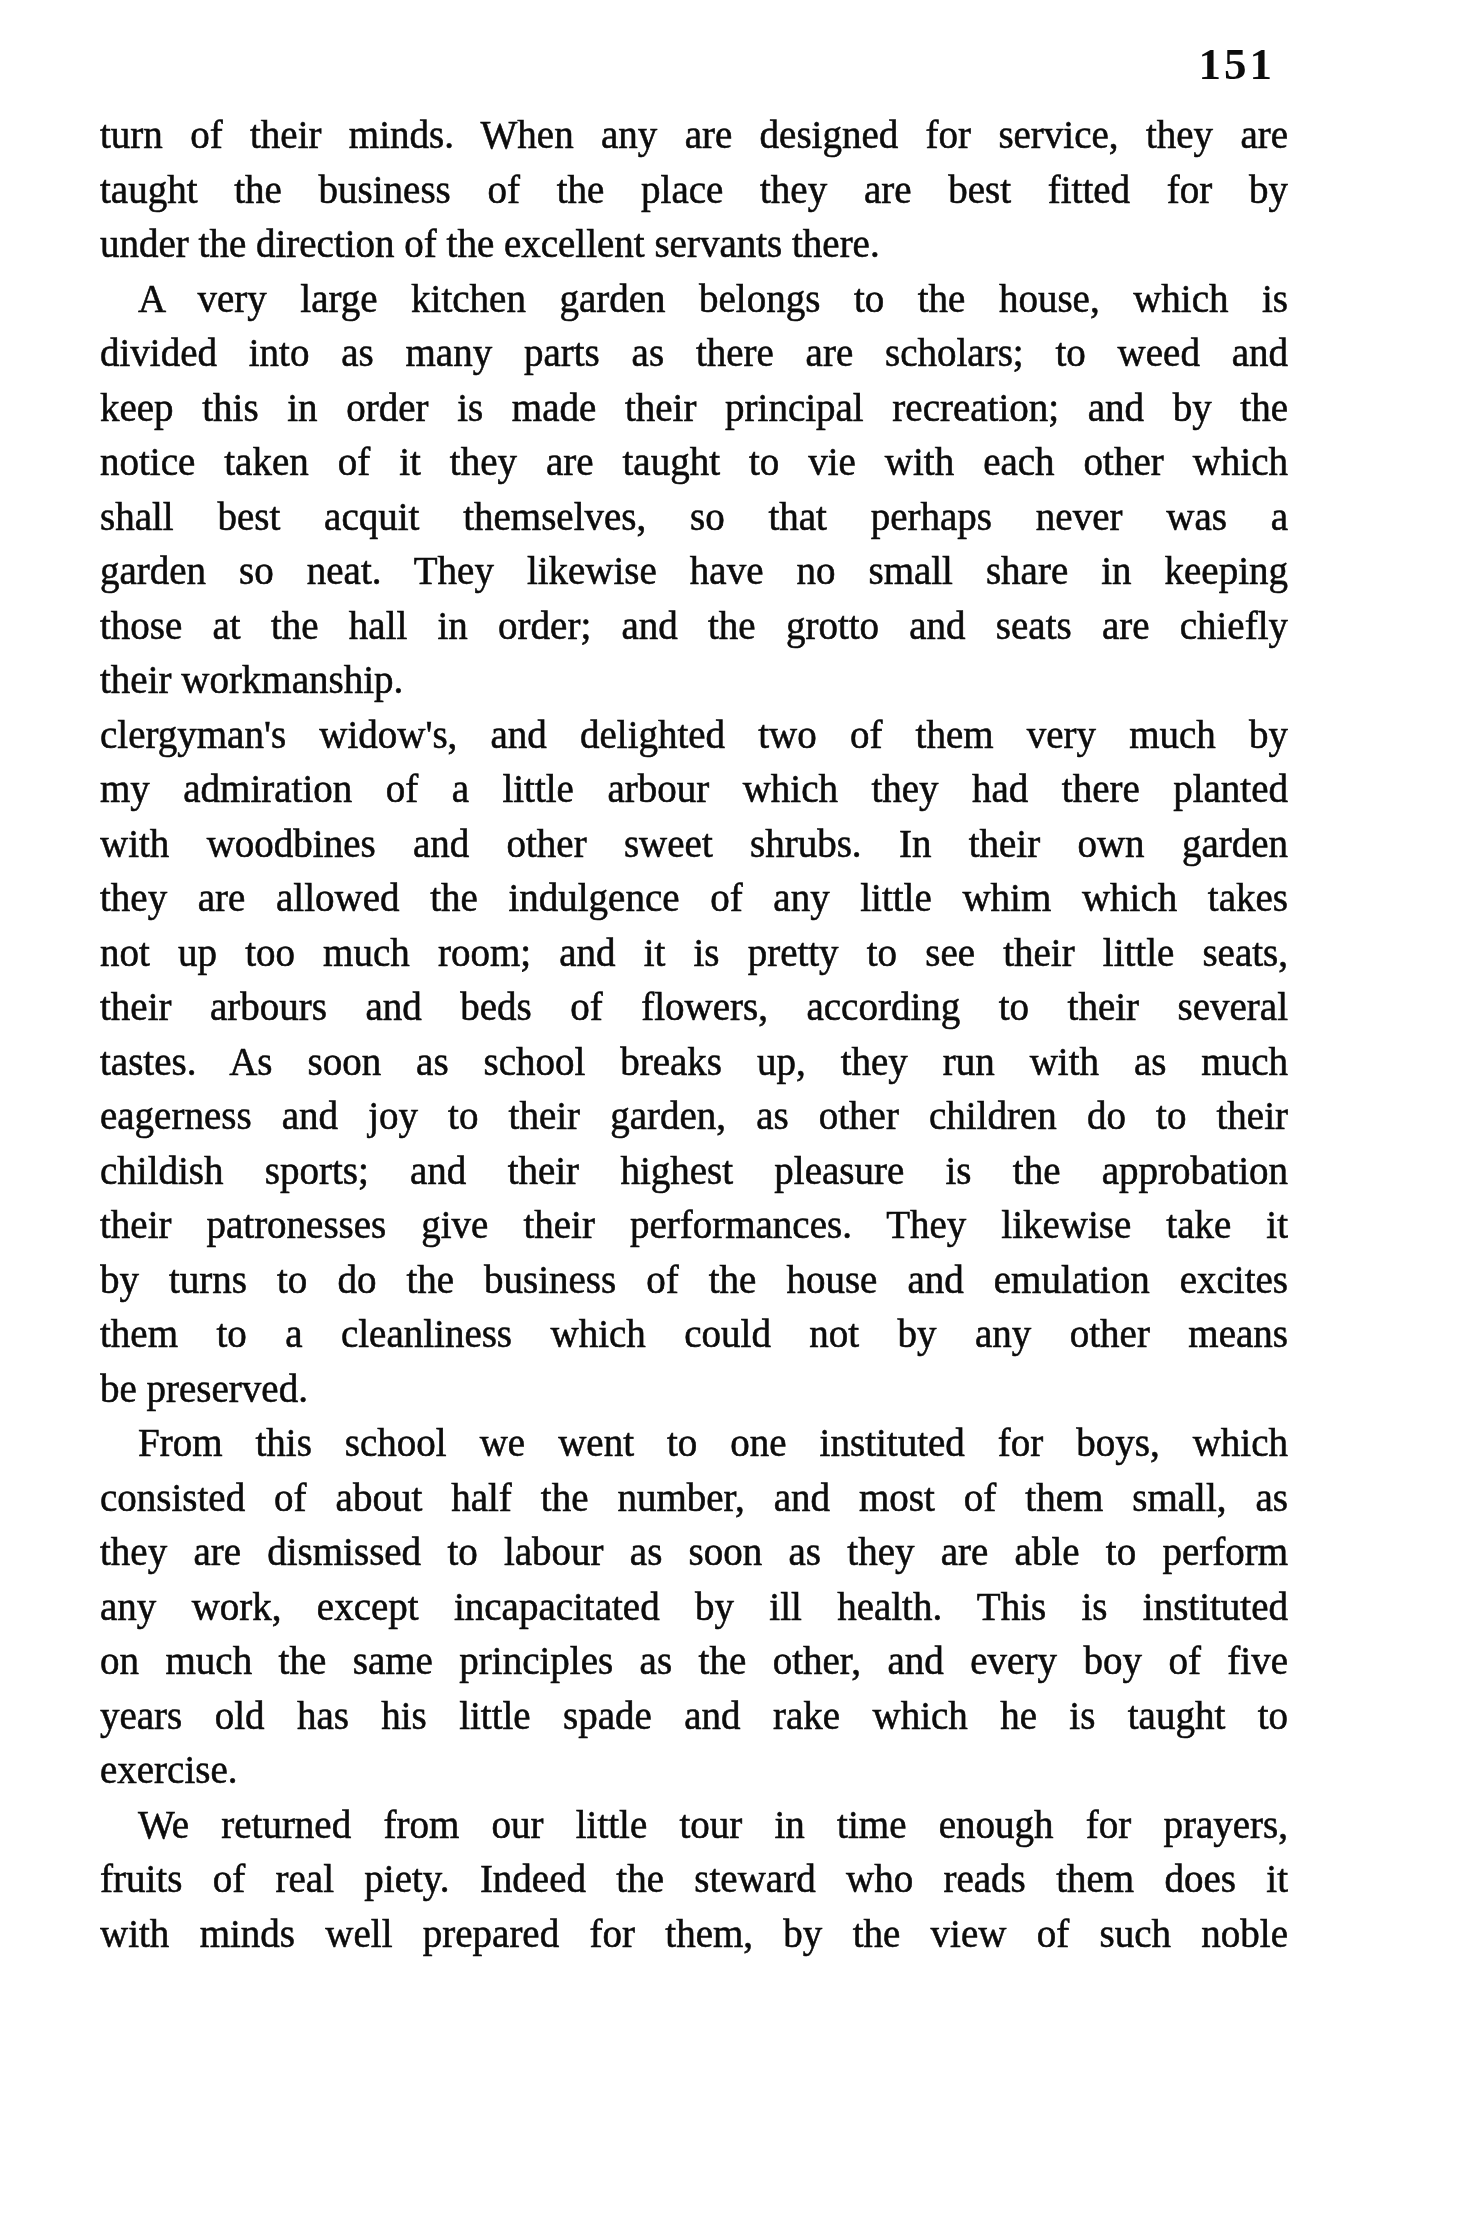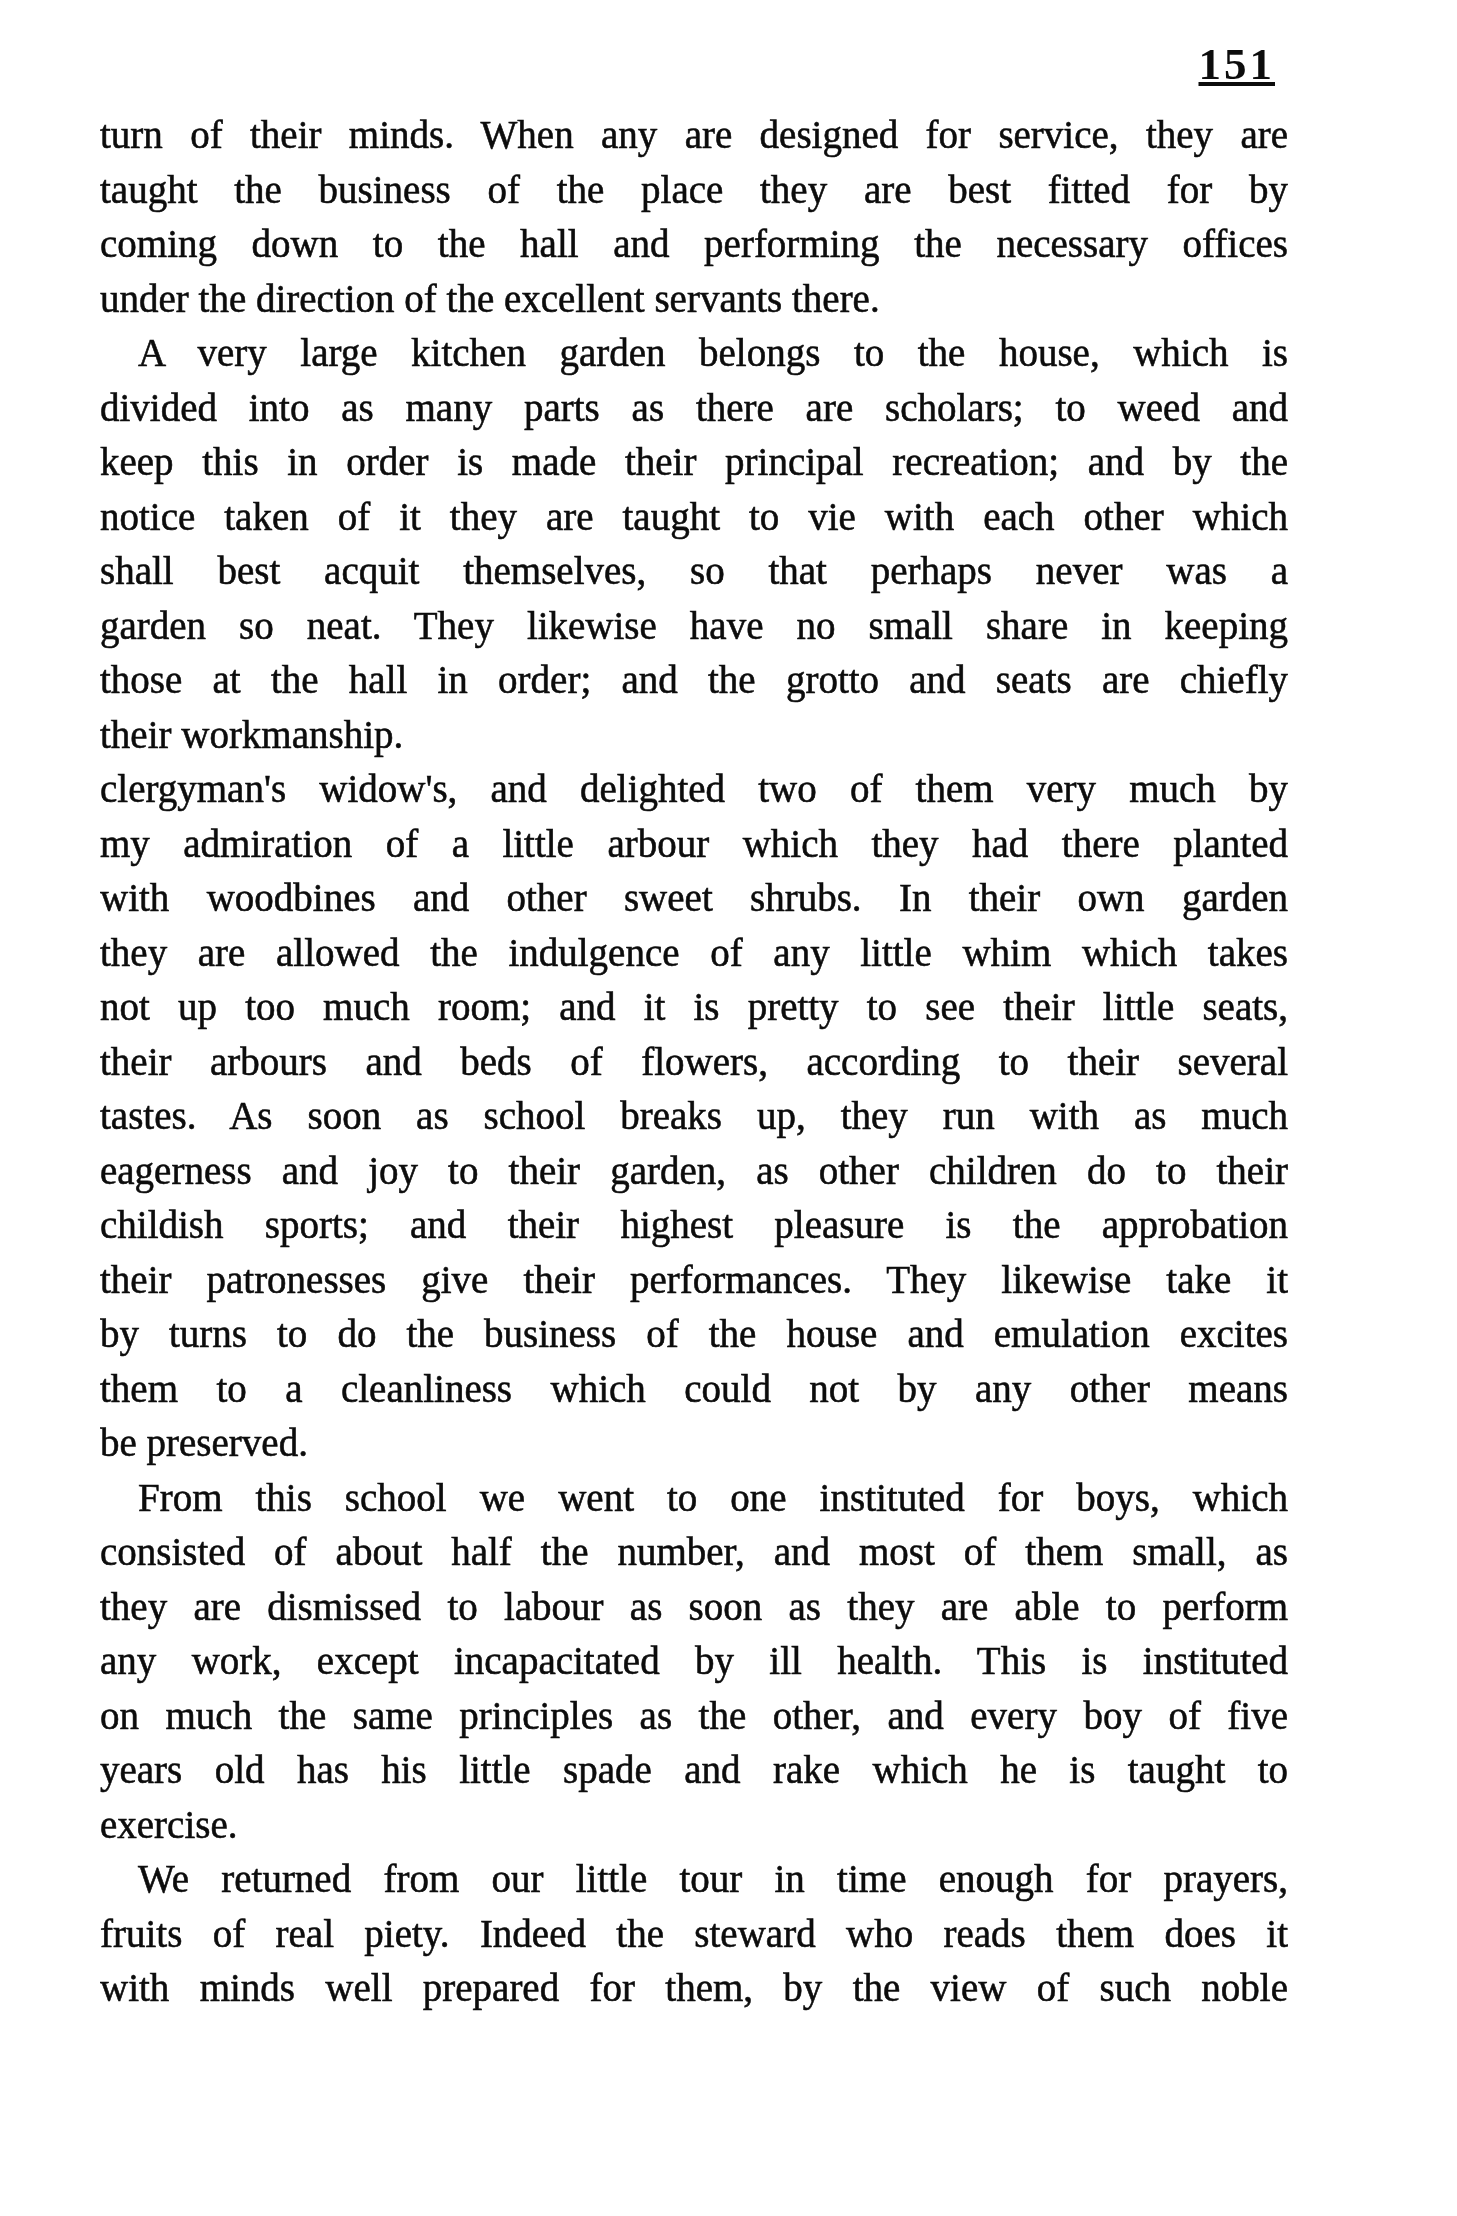--- a/index.html
+++ b/index.html
@@ -16,21 +16,20 @@
   }
   .page-number {
     position: absolute;
     top: 38px;
     right: 182px;
     font-family: "Liberation Serif", serif;
     font-weight: bold;
     font-size: 45px;
     letter-spacing: 3px;
     color: #0c0c0c;
-    text-decoration: underline;
   }
   .text-block {
     position: absolute;
     left: 100px;
     top: 108px;
     width: 1188px;
   }
   .line {
     font-family: "Liberation Serif", serif;
     font-size: 39px;
@@ -51,21 +50,20 @@
   }
 </style>
 </head>
 <body>
 
 <div class="page">
   <div class="page-number">151</div>
   <div class="text-block">
       <div class="line">turn of their minds. When any are designed for service, they are</div>
       <div class="line">taught the business of the place they are best fitted for by</div>
-      <div class="line">coming down to the hall and performing the necessary offices</div>
       <div class="line para-end">under the direction of the excellent servants there.</div>
       <div class="line indent">A very large kitchen garden belongs to the house, which is</div>
       <div class="line">divided into as many parts as there are scholars; to weed and</div>
       <div class="line">keep this in order is made their principal recreation; and by the</div>
       <div class="line">notice taken of it they are taught to vie with each other which</div>
       <div class="line">shall best acquit themselves, so that perhaps never was a</div>
       <div class="line">garden so neat. They likewise have no small share in keeping</div>
       <div class="line">those at the hall in order; and the grotto and seats are chiefly</div>
       <div class="line para-end">their workmanship.</div>
       <div class="line">clergyman's widow's, and delighted two of them very much by</div>

